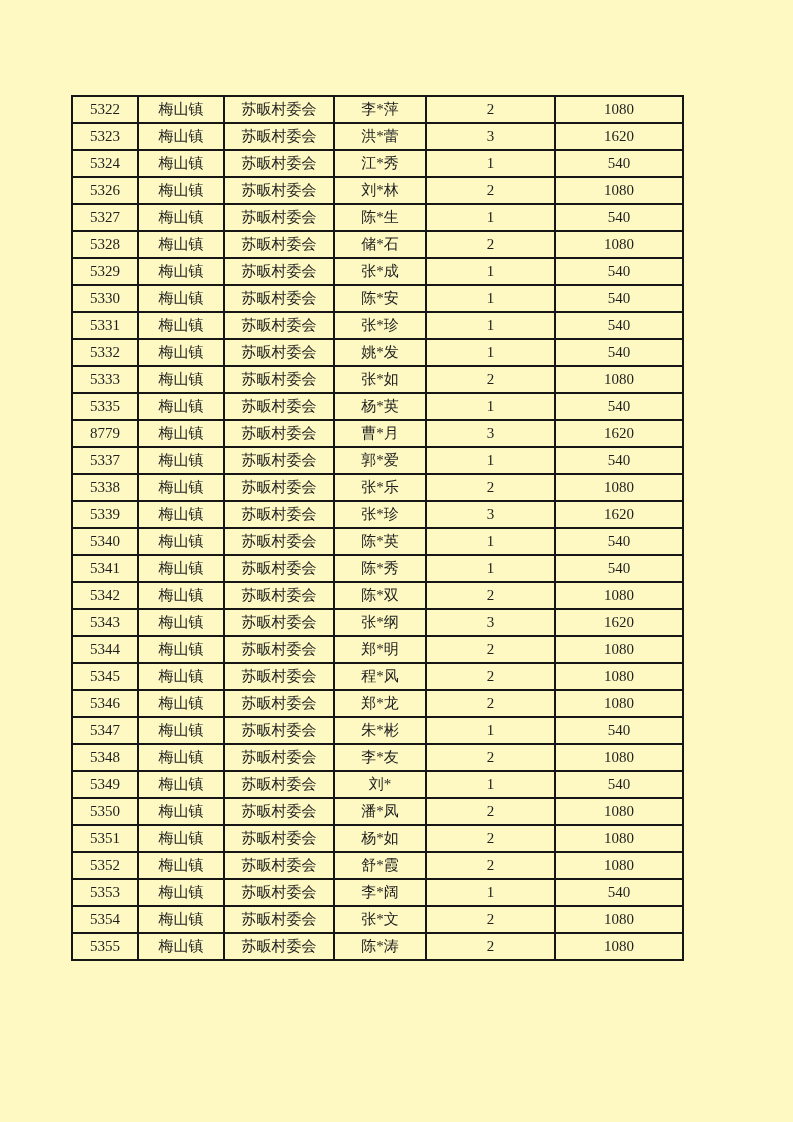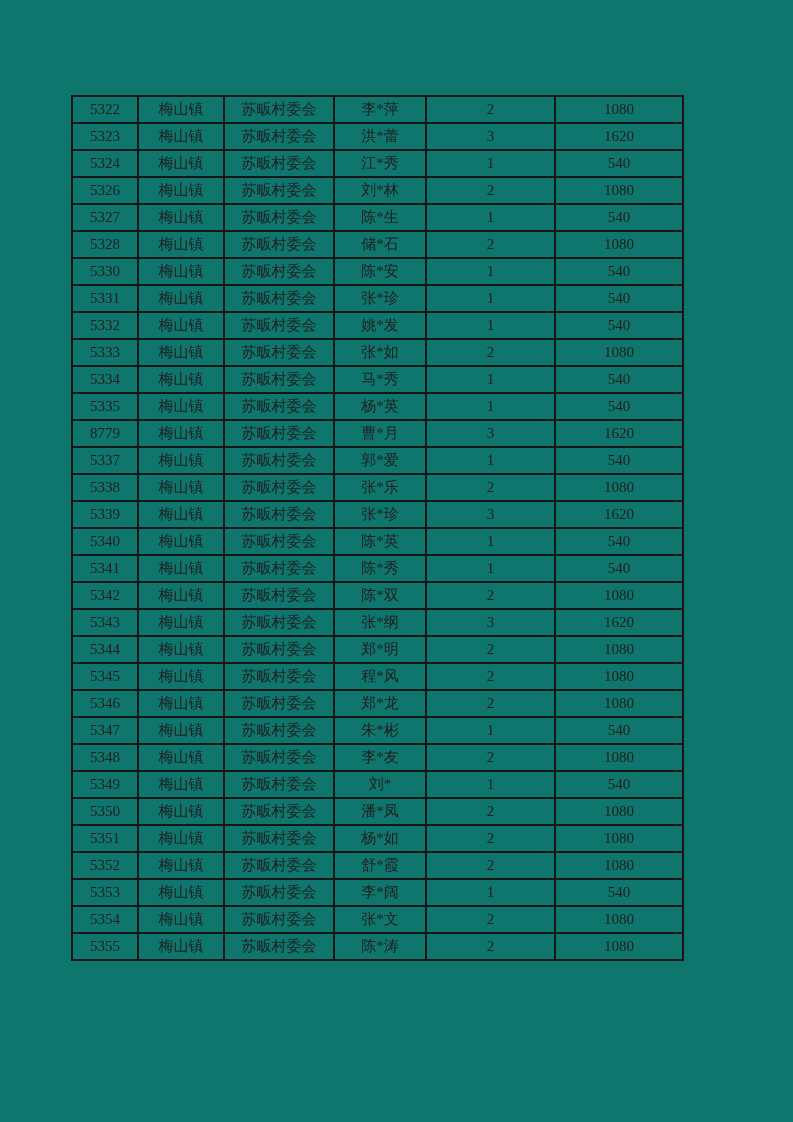--- a/index.html
+++ b/index.html
@@ -9,21 +9,21 @@
   }
   body {
     width: 793px;
     height: 1122px;
     font-family: "Liberation Serif", "DejaVu Serif", serif;
   }
   .page {
     position: relative;
     width: 793px;
     height: 1122px;
-    background: #0f766e;
+    background: #fef9c3;
     overflow: hidden;
   }
   table.roster {
     position: absolute;
     left: 71px;
     top: 95px;
     border-collapse: collapse;
     table-layout: fixed;
   }
   table.roster td {
@@ -101,20 +101,28 @@
         </tr>
         <tr>
           <td>5328</td>
           <td>梅山镇</td>
           <td>苏畈村委会</td>
           <td>储*石</td>
           <td>2</td>
           <td>1080</td>
         </tr>
         <tr>
+          <td>5329</td>
+          <td>梅山镇</td>
+          <td>苏畈村委会</td>
+          <td>张*成</td>
+          <td>1</td>
+          <td>540</td>
+        </tr>
+        <tr>
           <td>5330</td>
           <td>梅山镇</td>
           <td>苏畈村委会</td>
           <td>陈*安</td>
           <td>1</td>
           <td>540</td>
         </tr>
         <tr>
           <td>5331</td>
           <td>梅山镇</td>
@@ -131,28 +139,20 @@
           <td>1</td>
           <td>540</td>
         </tr>
         <tr>
           <td>5333</td>
           <td>梅山镇</td>
           <td>苏畈村委会</td>
           <td>张*如</td>
           <td>2</td>
           <td>1080</td>
-        </tr>
-        <tr>
-          <td>5334</td>
-          <td>梅山镇</td>
-          <td>苏畈村委会</td>
-          <td>马*秀</td>
-          <td>1</td>
-          <td>540</td>
         </tr>
         <tr>
           <td>5335</td>
           <td>梅山镇</td>
           <td>苏畈村委会</td>
           <td>杨*英</td>
           <td>1</td>
           <td>540</td>
         </tr>
         <tr>

